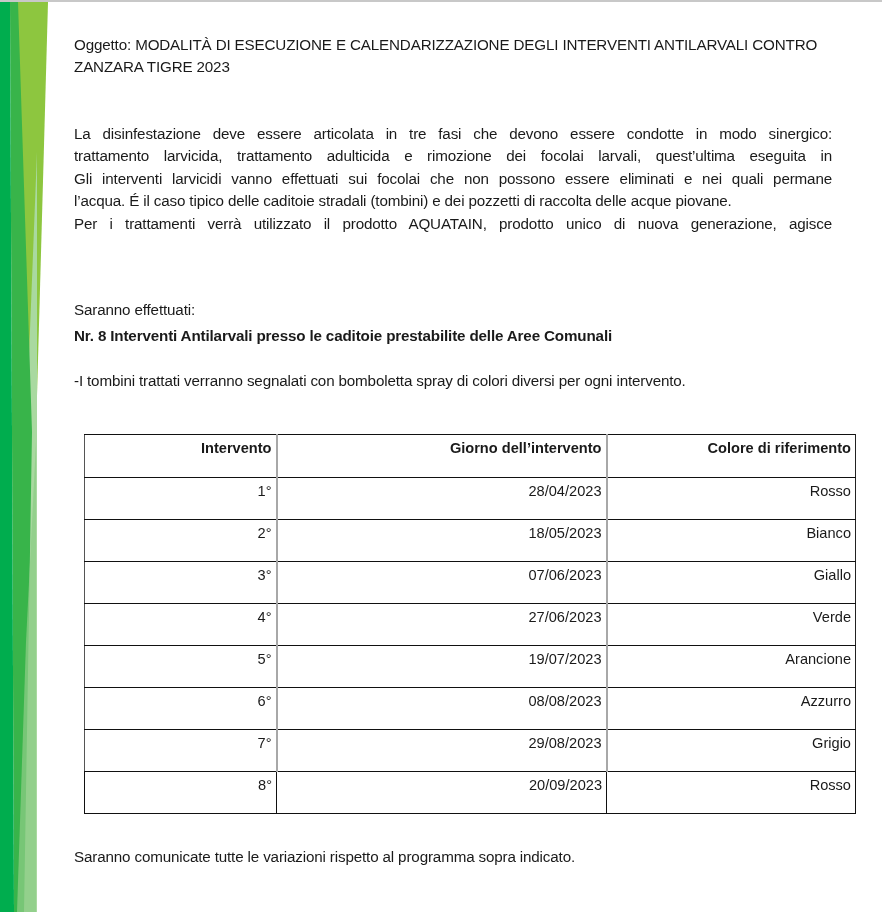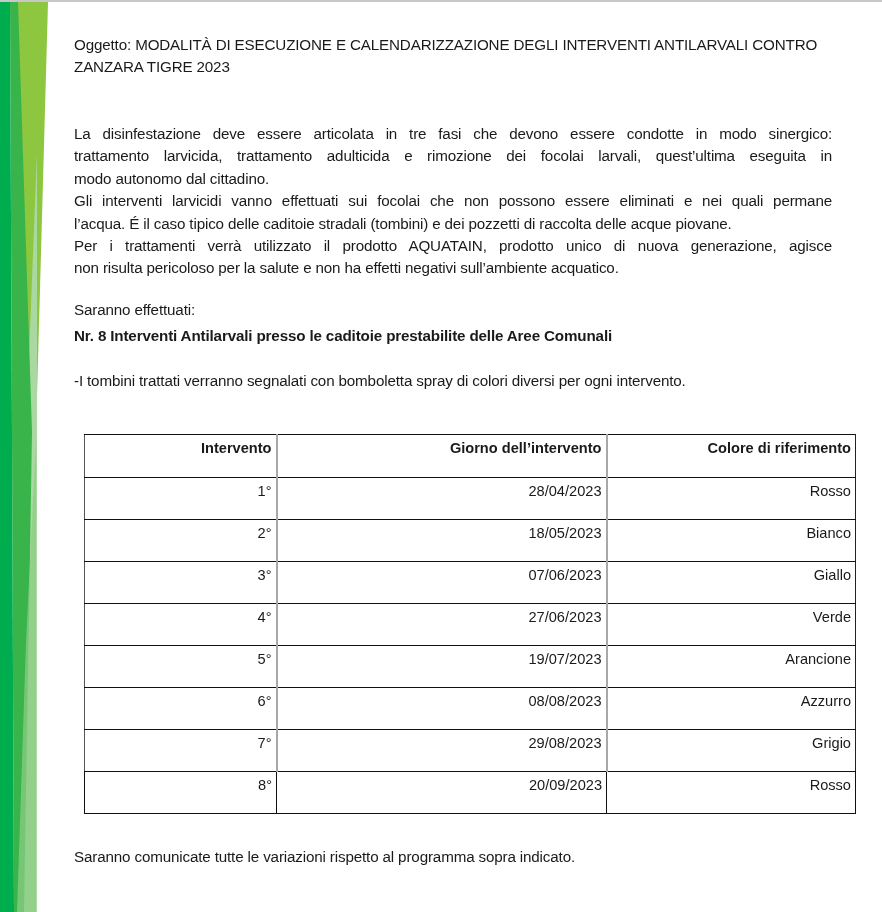--- a/index.html
+++ b/index.html
@@ -105,25 +105,23 @@
   <polygon points="0,0 10,0 12,430 14,910 0,910" fill="#00ad4e"></polygon>
 </svg>
 
 <div class="page">
   <p class="p" style="top:34px">Oggetto: MODALITÀ DI ESECUZIONE E CALENDARIZZAZIONE DEGLI INTERVENTI ANTILARVALI CONTRO</p>
   <p class="p" style="top:56px">ZANZARA TIGRE 2023</p>
 
   <div class="justify-block" style="top:123px">
     <span class="line">La disinfestazione deve essere articolata in tre fasi che devono essere condotte in modo sinergico:</span>
     <span class="line">trattamento larvicida, trattamento adulticida e rimozione dei focolai larvali, quest’ultima eseguita in</span>
-    <span class="line last">modo autonomo dal cittadino.</span>
     <span class="line">Gli interventi larvicidi vanno effettuati sui focolai che non possono essere eliminati e nei quali permane</span>
     <span class="line last">l’acqua. É il caso tipico delle caditoie stradali (tombini) e dei pozzetti di raccolta delle acque piovane.</span>
     <span class="line">Per i trattamenti verrà utilizzato il prodotto AQUATAIN, prodotto unico di nuova generazione, agisce</span>
-    <span class="line last">non risulta pericoloso per la salute e non ha effetti negativi sull’ambiente acquatico.</span>
   </div>
 
   <p class="p" style="top:299px">Saranno effettuati:</p>
   <p class="p bold" style="top:325px">Nr. 8 Interventi Antilarvali presso le caditoie prestabilite delle Aree Comunali</p>
   <p class="p" style="top:370px">-I tombini trattati verranno segnalati con bomboletta spray di colori diversi per ogni intervento.</p>
 
   <p class="p" style="top:846px">Saranno comunicate tutte le variazioni rispetto al programma sopra indicato.</p>
 </div>
 
 <table class="schedule">

